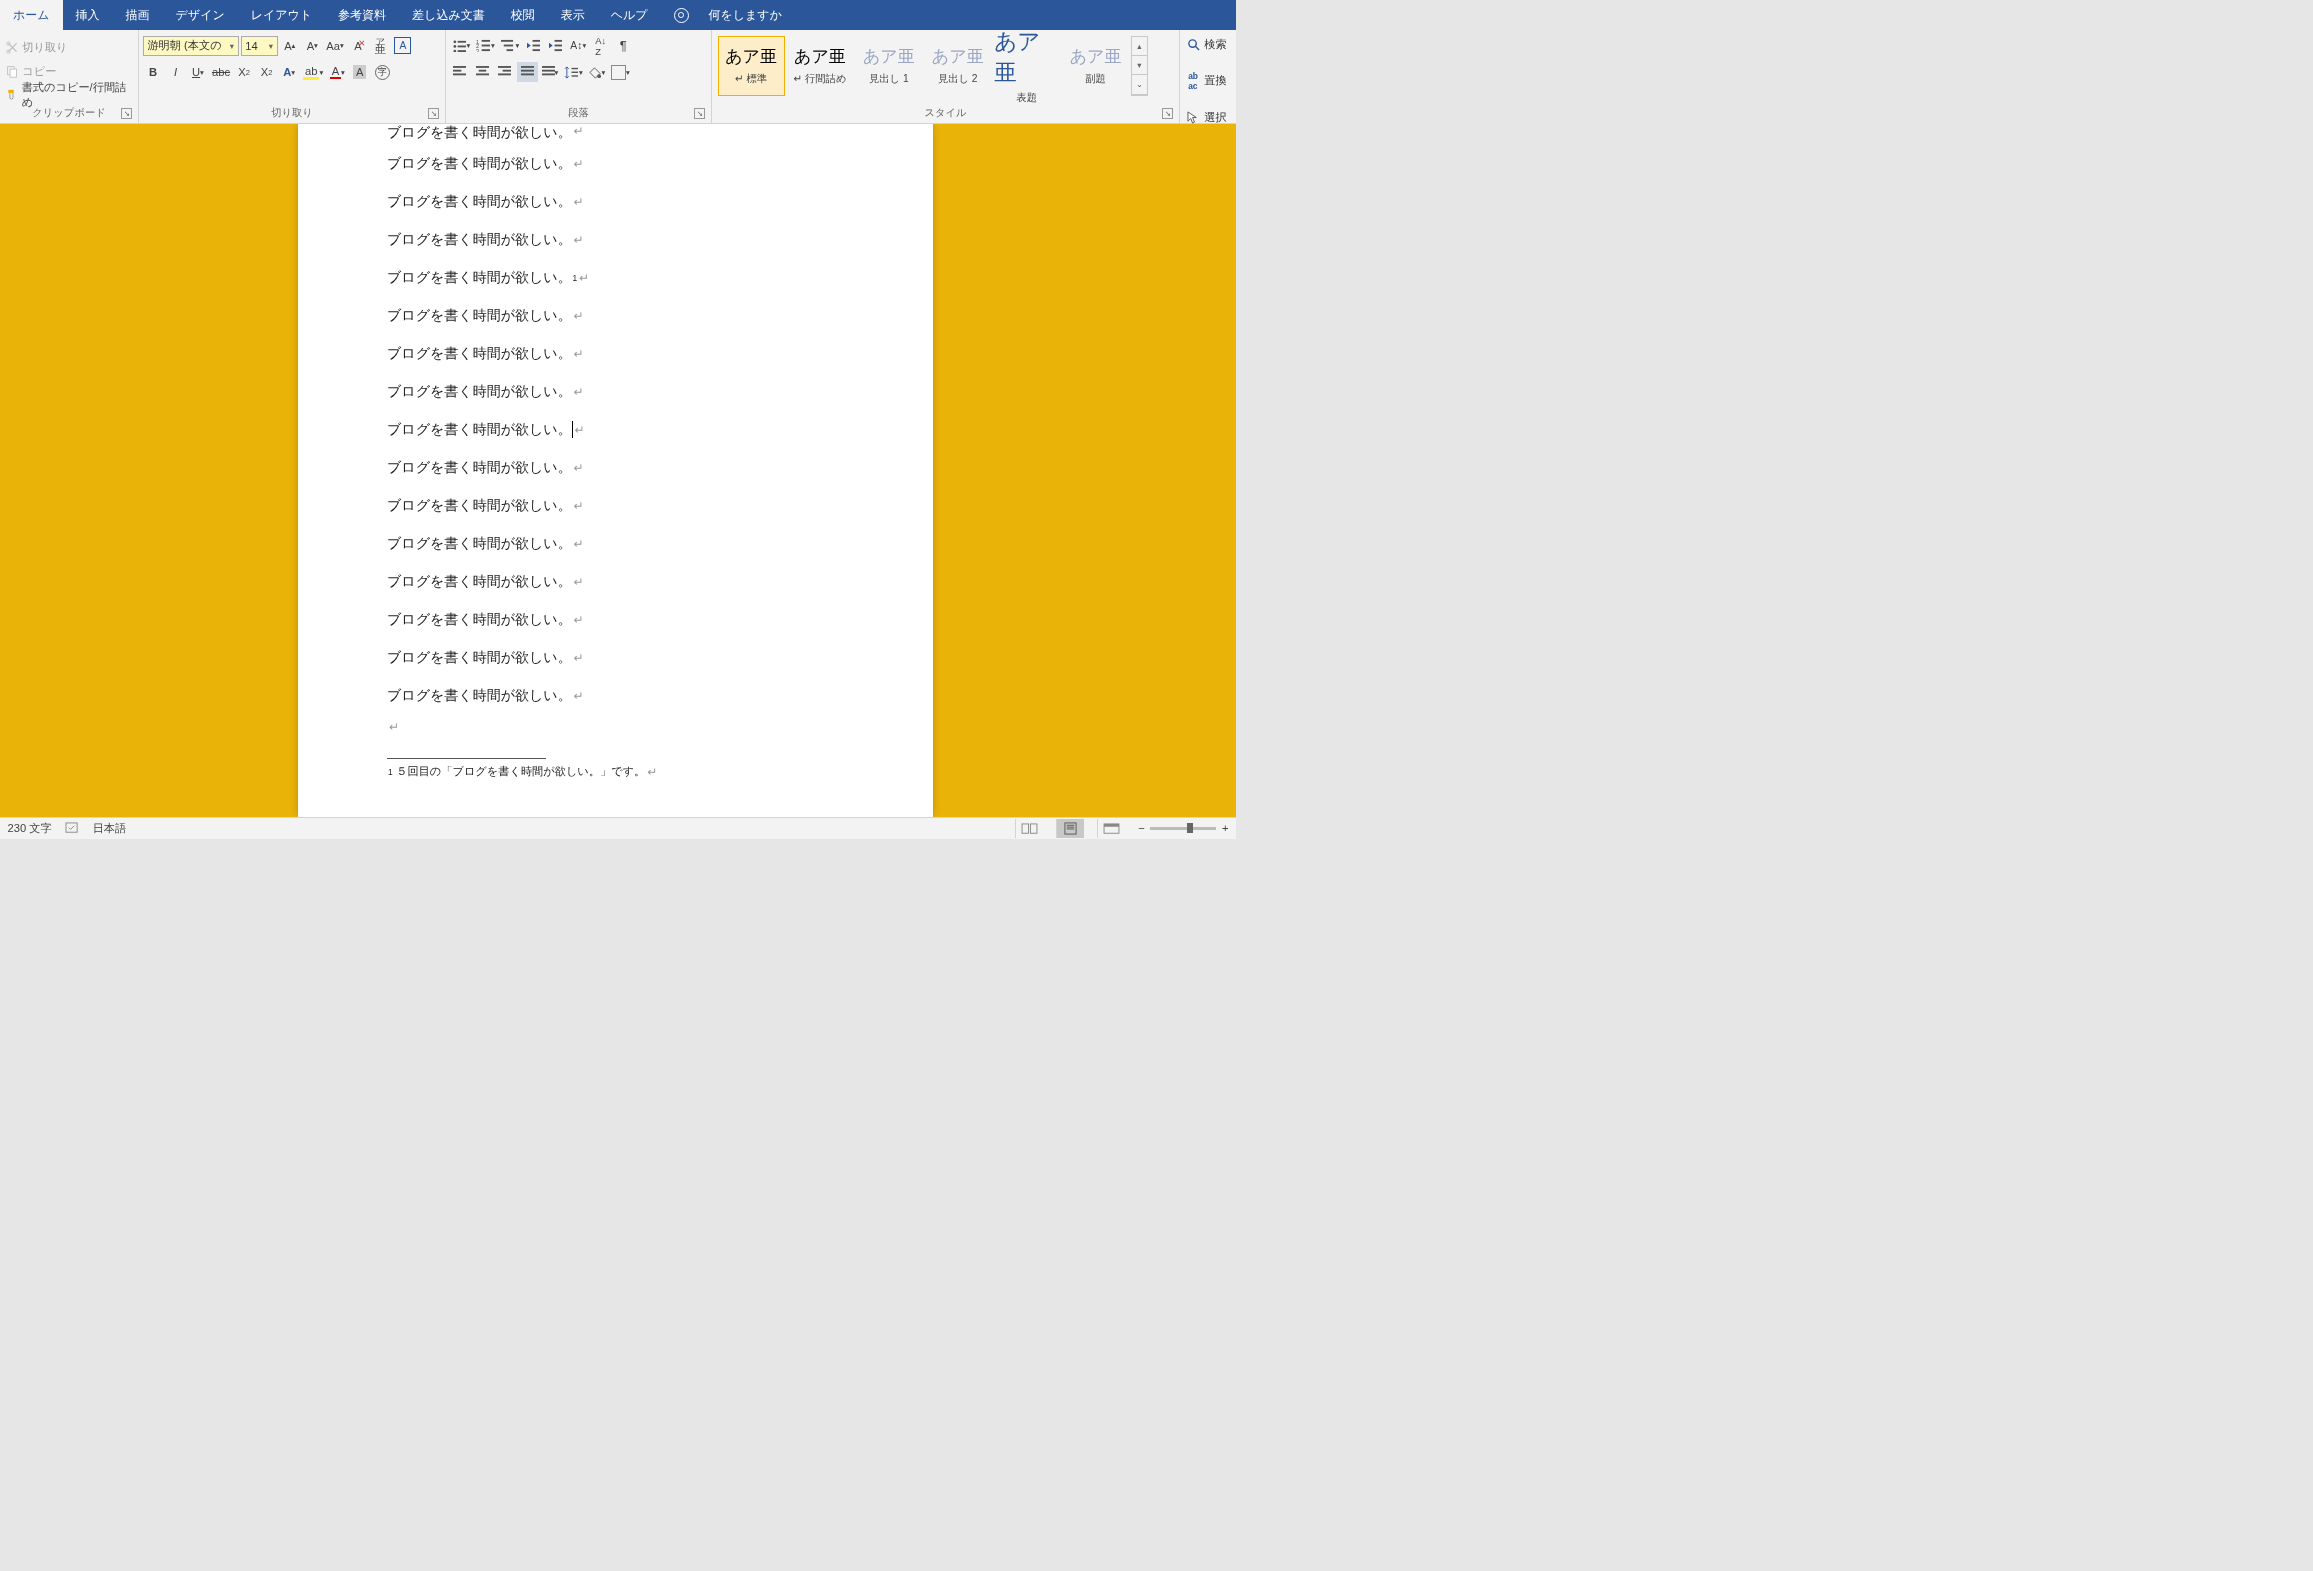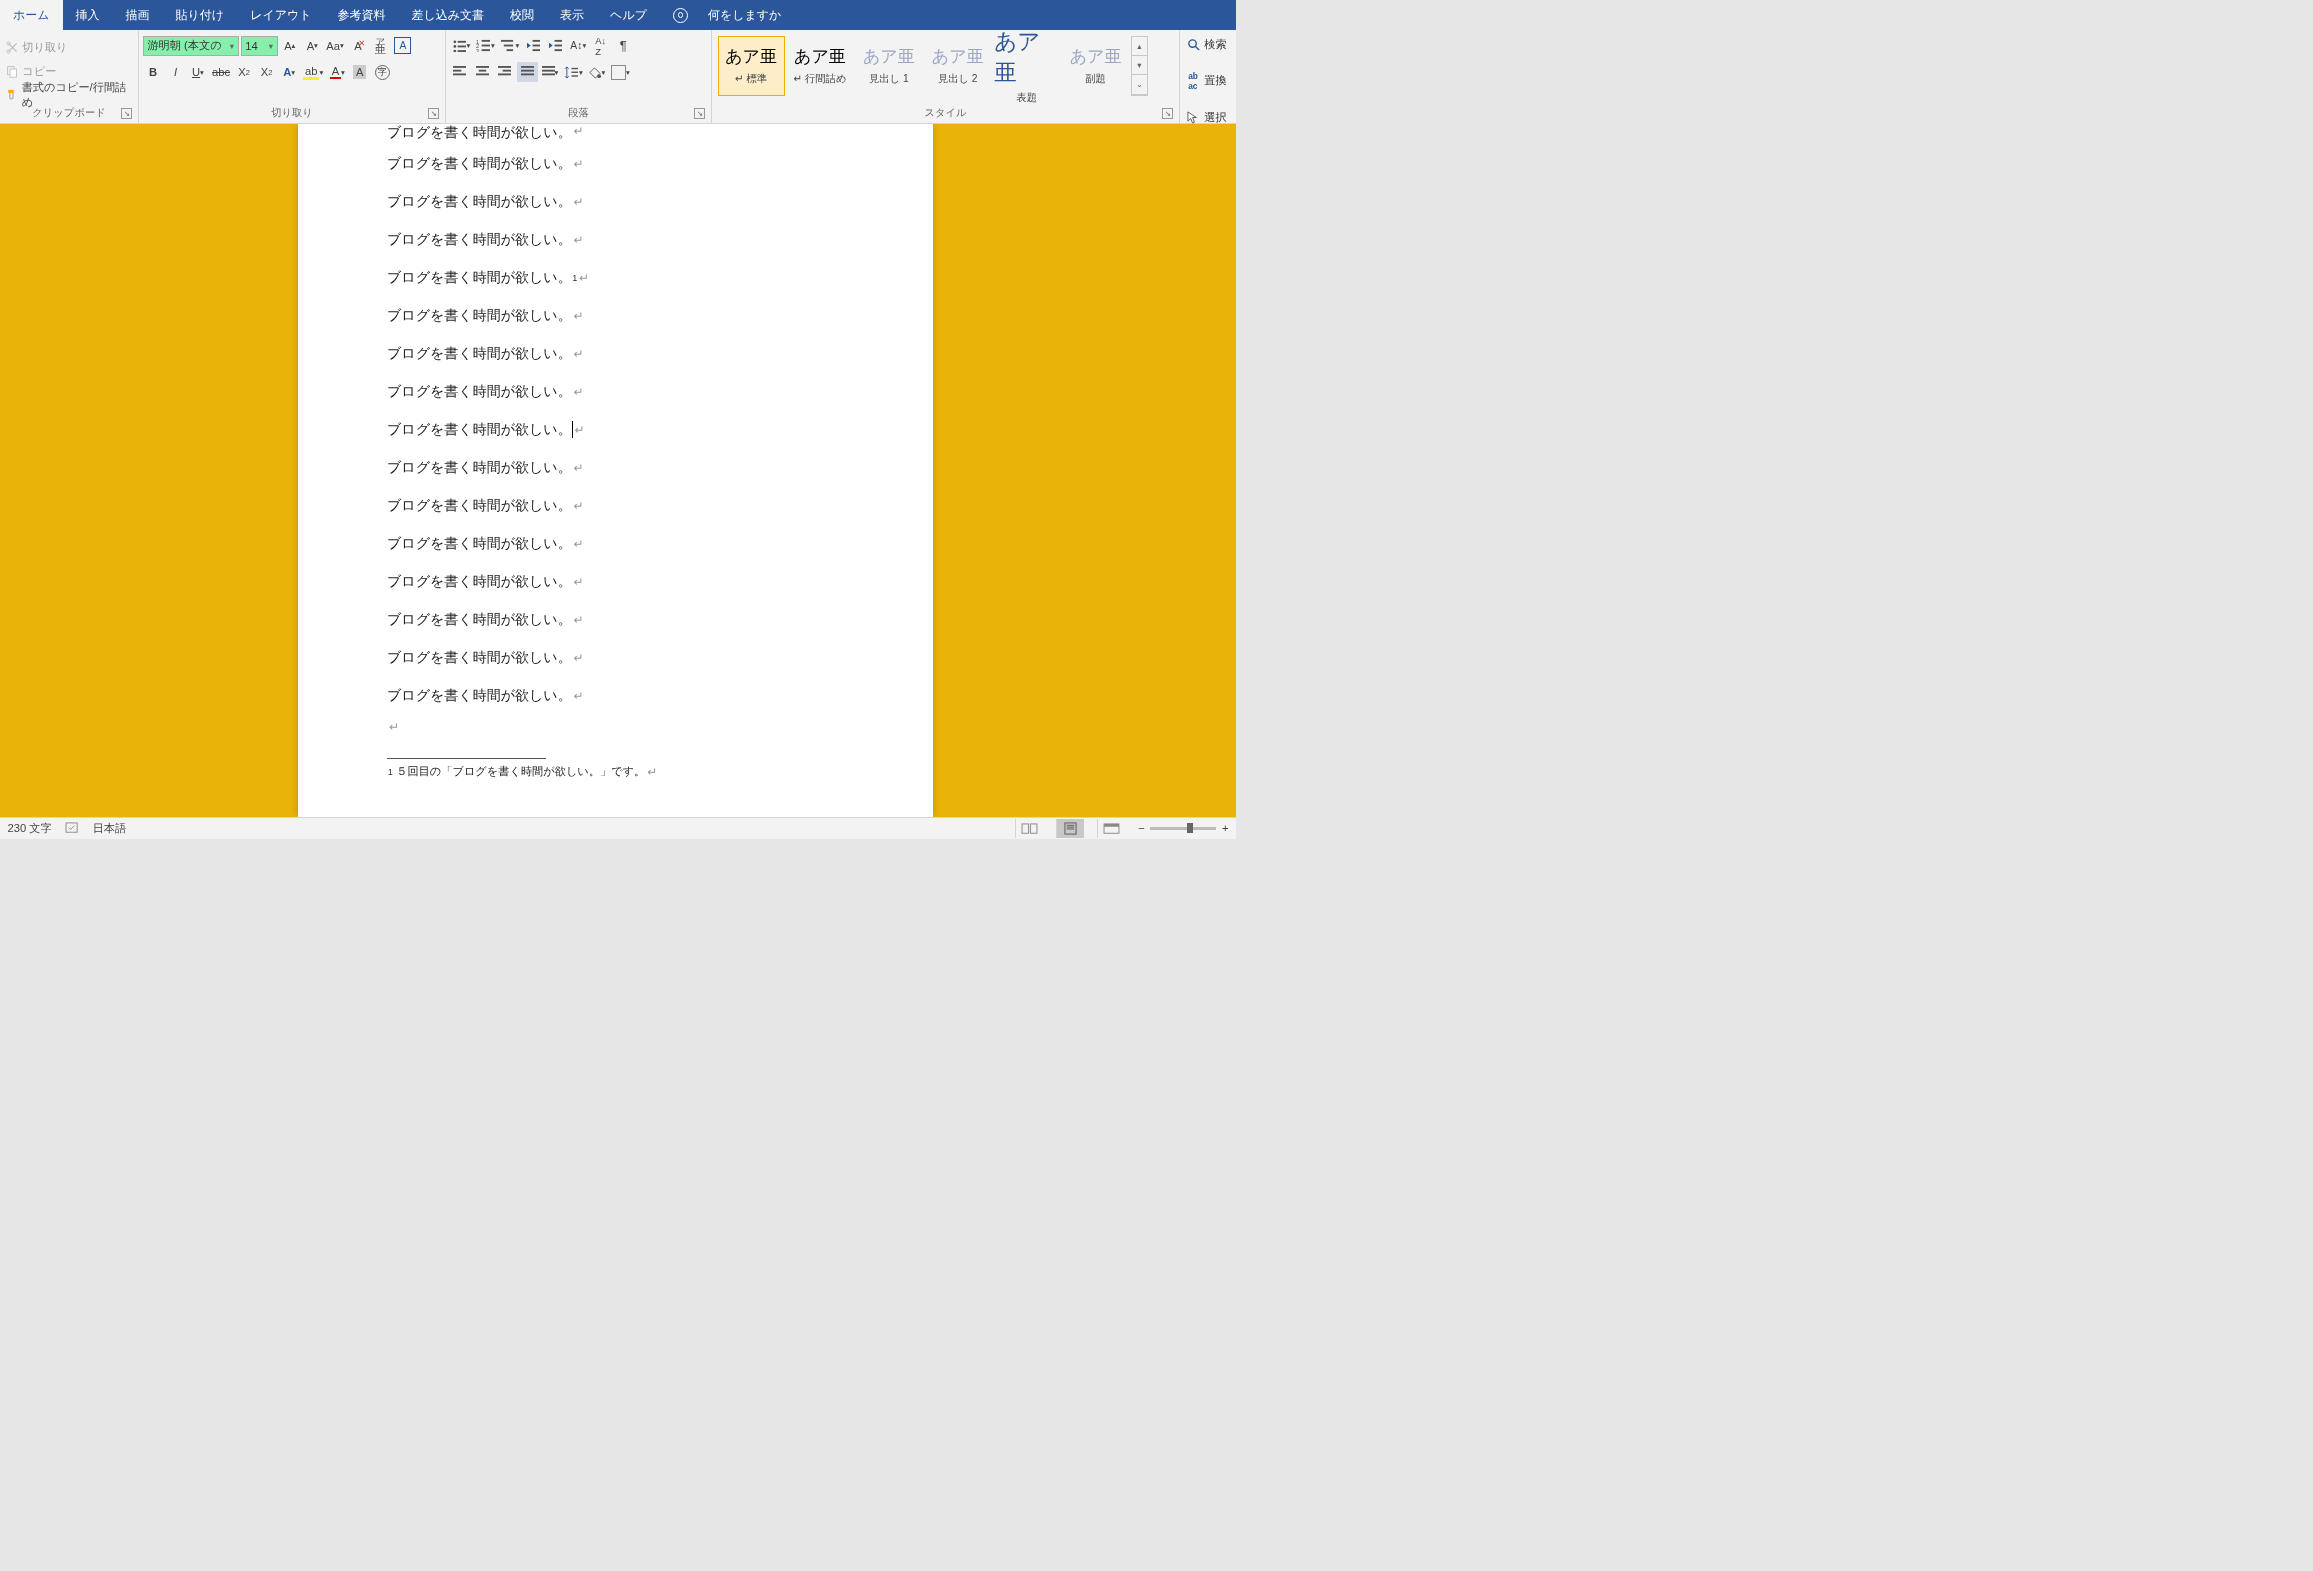--- a/index.html
+++ b/index.html
@@ -17,21 +17,21 @@
 
 .ribbon { height:94px; background:#f3f3f3; border-bottom:0.9px solid #d4d4d4; display:flex; }
 .group { border-right:0.9px solid #d4d4d4; display:flex; flex-direction:column; padding:1.9px 3.7px 0; }
 .group-body { flex:1; display:flex; align-items:flex-start; gap:1.9px; padding-top:3.7px;}
 .group-label { height:17px; font-size:10.3px; color:#666; text-align:center; position:relative; }
 .group-label .launcher { position:absolute; right:1.9px; top:1.9px; width:11.2px; height:11.2px; border:0.9px solid #999; font-size:7.5px; line-height:9.4px; text-align:center; color:#666;}
 
 .vstack{display:flex;flex-direction:column;gap:1.9px;}
 .hstack{display:flex;align-items:center;gap:1.9px;}
 .btn { min-width:20.6px; height:20.6px; display:flex; align-items:center; justify-content:center; font-size:11.2px; color:#444; cursor:pointer; padding:0 1.9px;}
-.combo { height:20.6px; border:0.9px solid #ababab; background:#86efac; display:flex; align-items:center; padding:0 3.7px; font-size:11.2px; color:#333; }
+.combo { height:20.6px; border:0.9px solid #ababab; background:#fef9c3; display:flex; align-items:center; padding:0 3.7px; font-size:11.2px; color:#333; }
 .combo .arrow{margin-left:auto;font-size:8.4px;color:#666;}
 .clip-item{display:flex;align-items:center;gap:3.7px;font-size:11.2px;color:#444;height:20.6px;padding:0 1.9px;}
 .clip-item.dim{color:#999;}
 .clip-icon{width:13px;height:13px;display:inline-block;}
 
 
 .styles{display:flex;gap:1.9px;align-items:stretch;}
 .style-item{width:67px;height:60px;border:0.9px solid transparent;display:flex;flex-direction:column;align-items:center;justify-content:center;gap:3.7px;cursor:pointer;}
 .style-item.sel{border:0.9px solid #f0b000;background:#fdeec9;}
 .style-prev{font-size:17px;}
@@ -74,21 +74,21 @@
 </style>
 </head>
 <body>
 
 <div class="app">
 
   <div class="tabs">
     <div class="tab active">ホーム</div>
     <div class="tab">挿入</div>
     <div class="tab">描画</div>
-    <div class="tab">貼り付け</div>
+    <div class="tab">デザイン</div>
     <div class="tab">レイアウト</div>
     <div class="tab">参考資料</div>
     <div class="tab">差し込み文書</div>
     <div class="tab">校閲</div>
     <div class="tab">表示</div>
     <div class="tab">ヘルプ</div>
     <div class="tell-me">
       <span class="bulb"></span>
       <span>何をしますか</span>
     </div>

